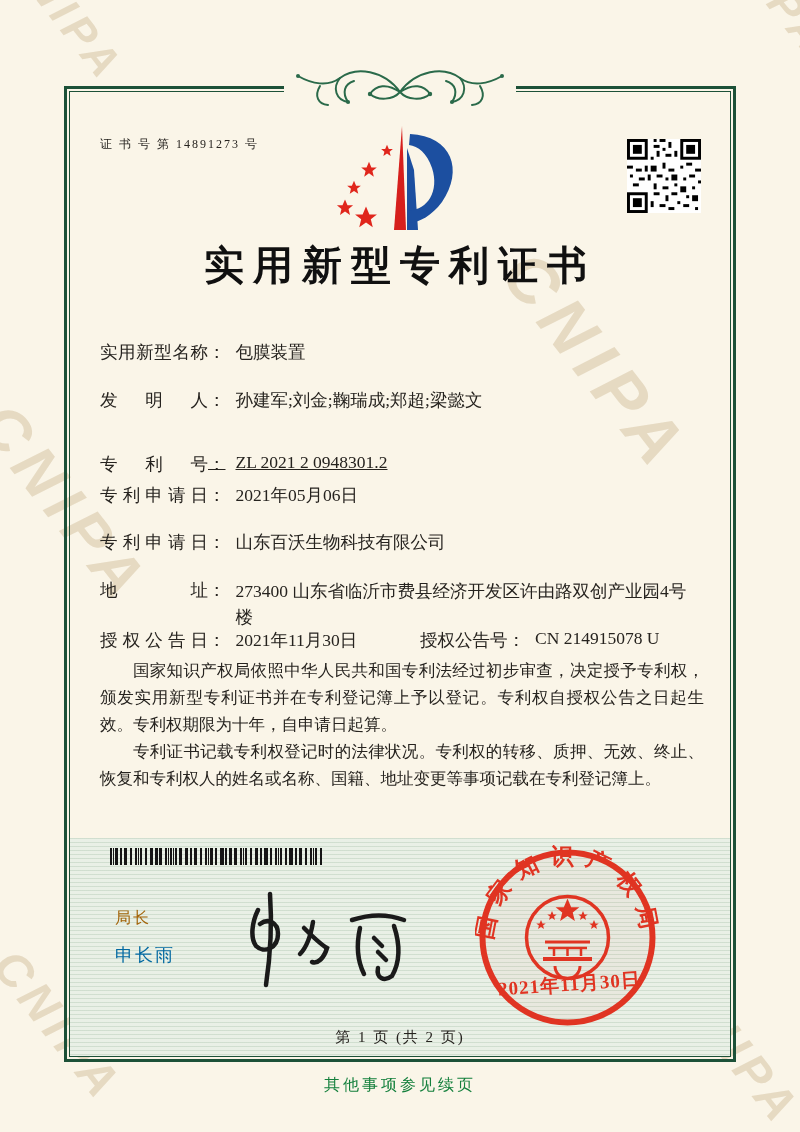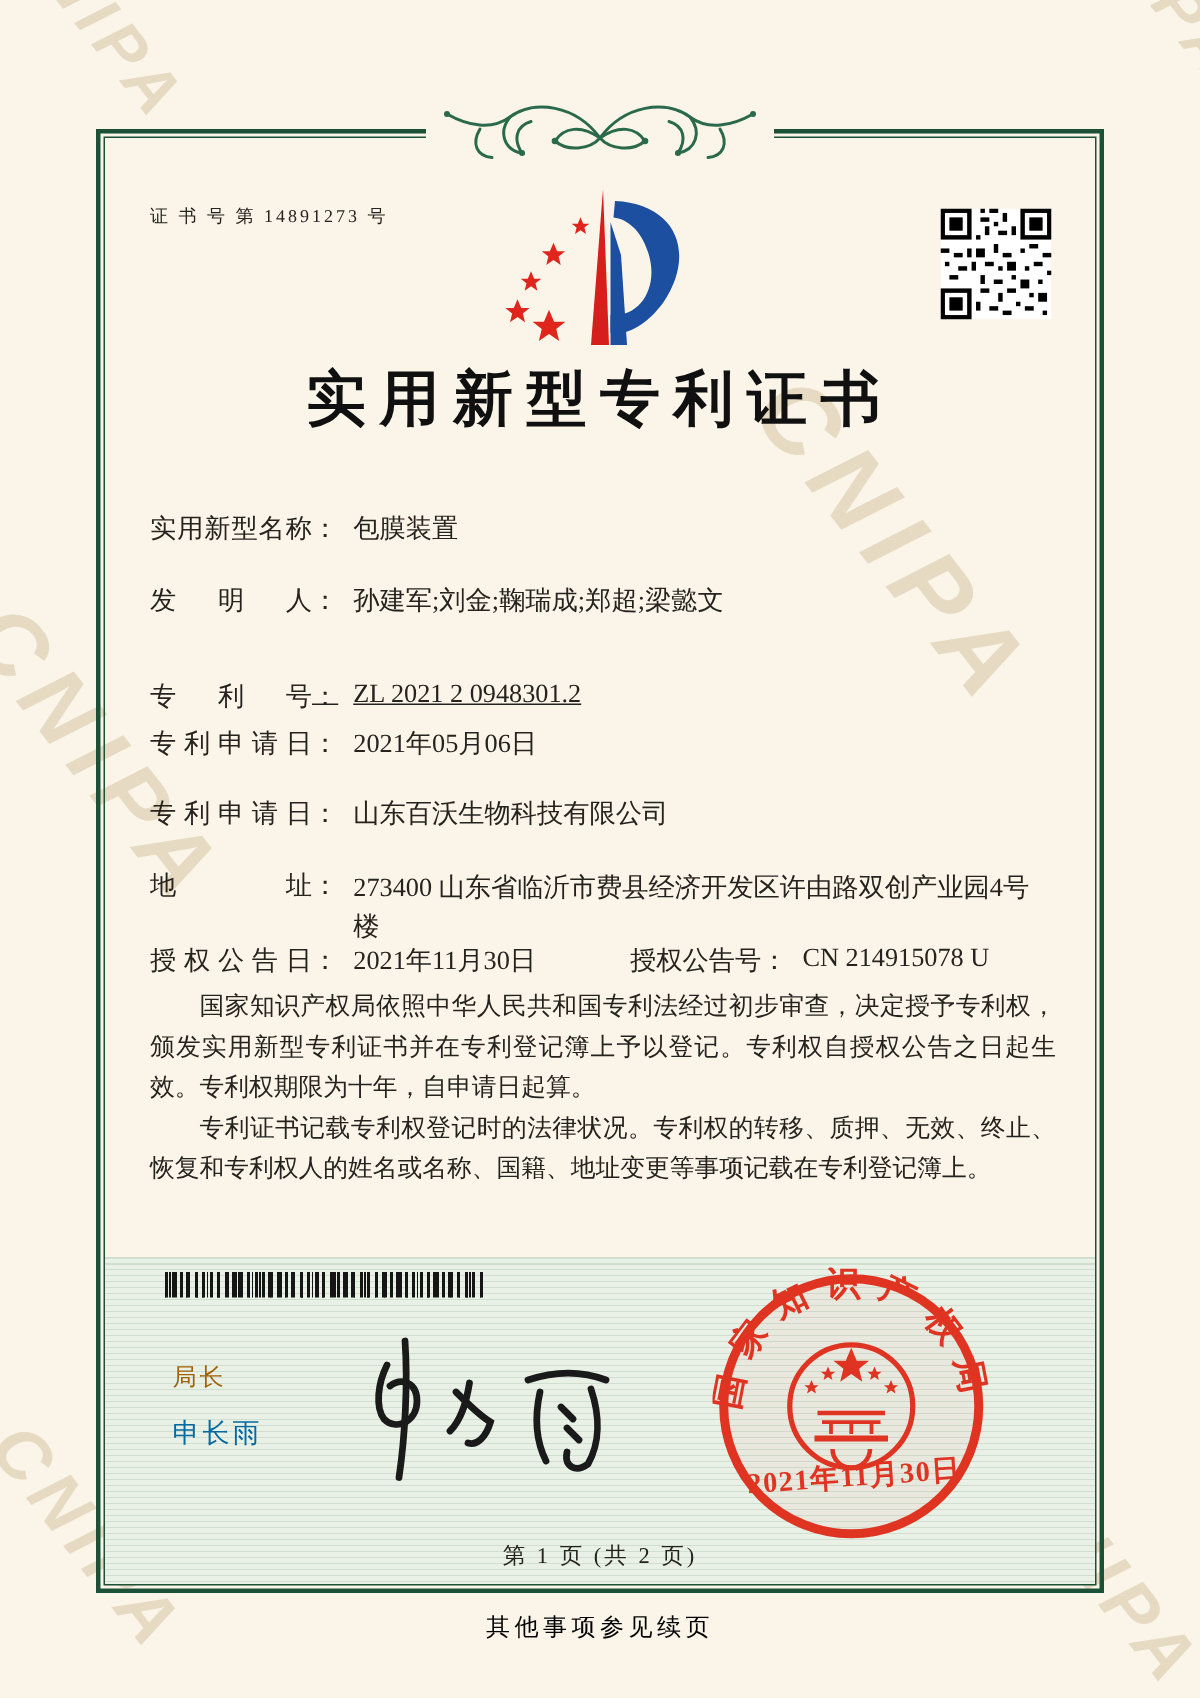--- a/index.html
+++ b/index.html
@@ -106,21 +106,21 @@
     color:var(--red);font-size:19px;font-weight:bold;
     letter-spacing:1px;transform:rotate(-4deg);
     white-space:nowrap;
   }
   .page-info{
     left:0;top:1028px;width:800px;text-align:center;
     font-size:15px;letter-spacing:2px;
   }
   .bottom-note{
     left:0;top:1075px;width:800px;text-align:center;
-    font-size:16px;letter-spacing:3px;color:#000000;
+    font-size:16px;letter-spacing:3px;color:#15803d;
   }
   .logo-svg{left:330px;top:118px;}
   .qr-svg{left:627px;top:139px;}
   .ornament-svg{left:284px;top:58px;}
 </style>
 </head>
 <body>
 
 <div class="page">
 

